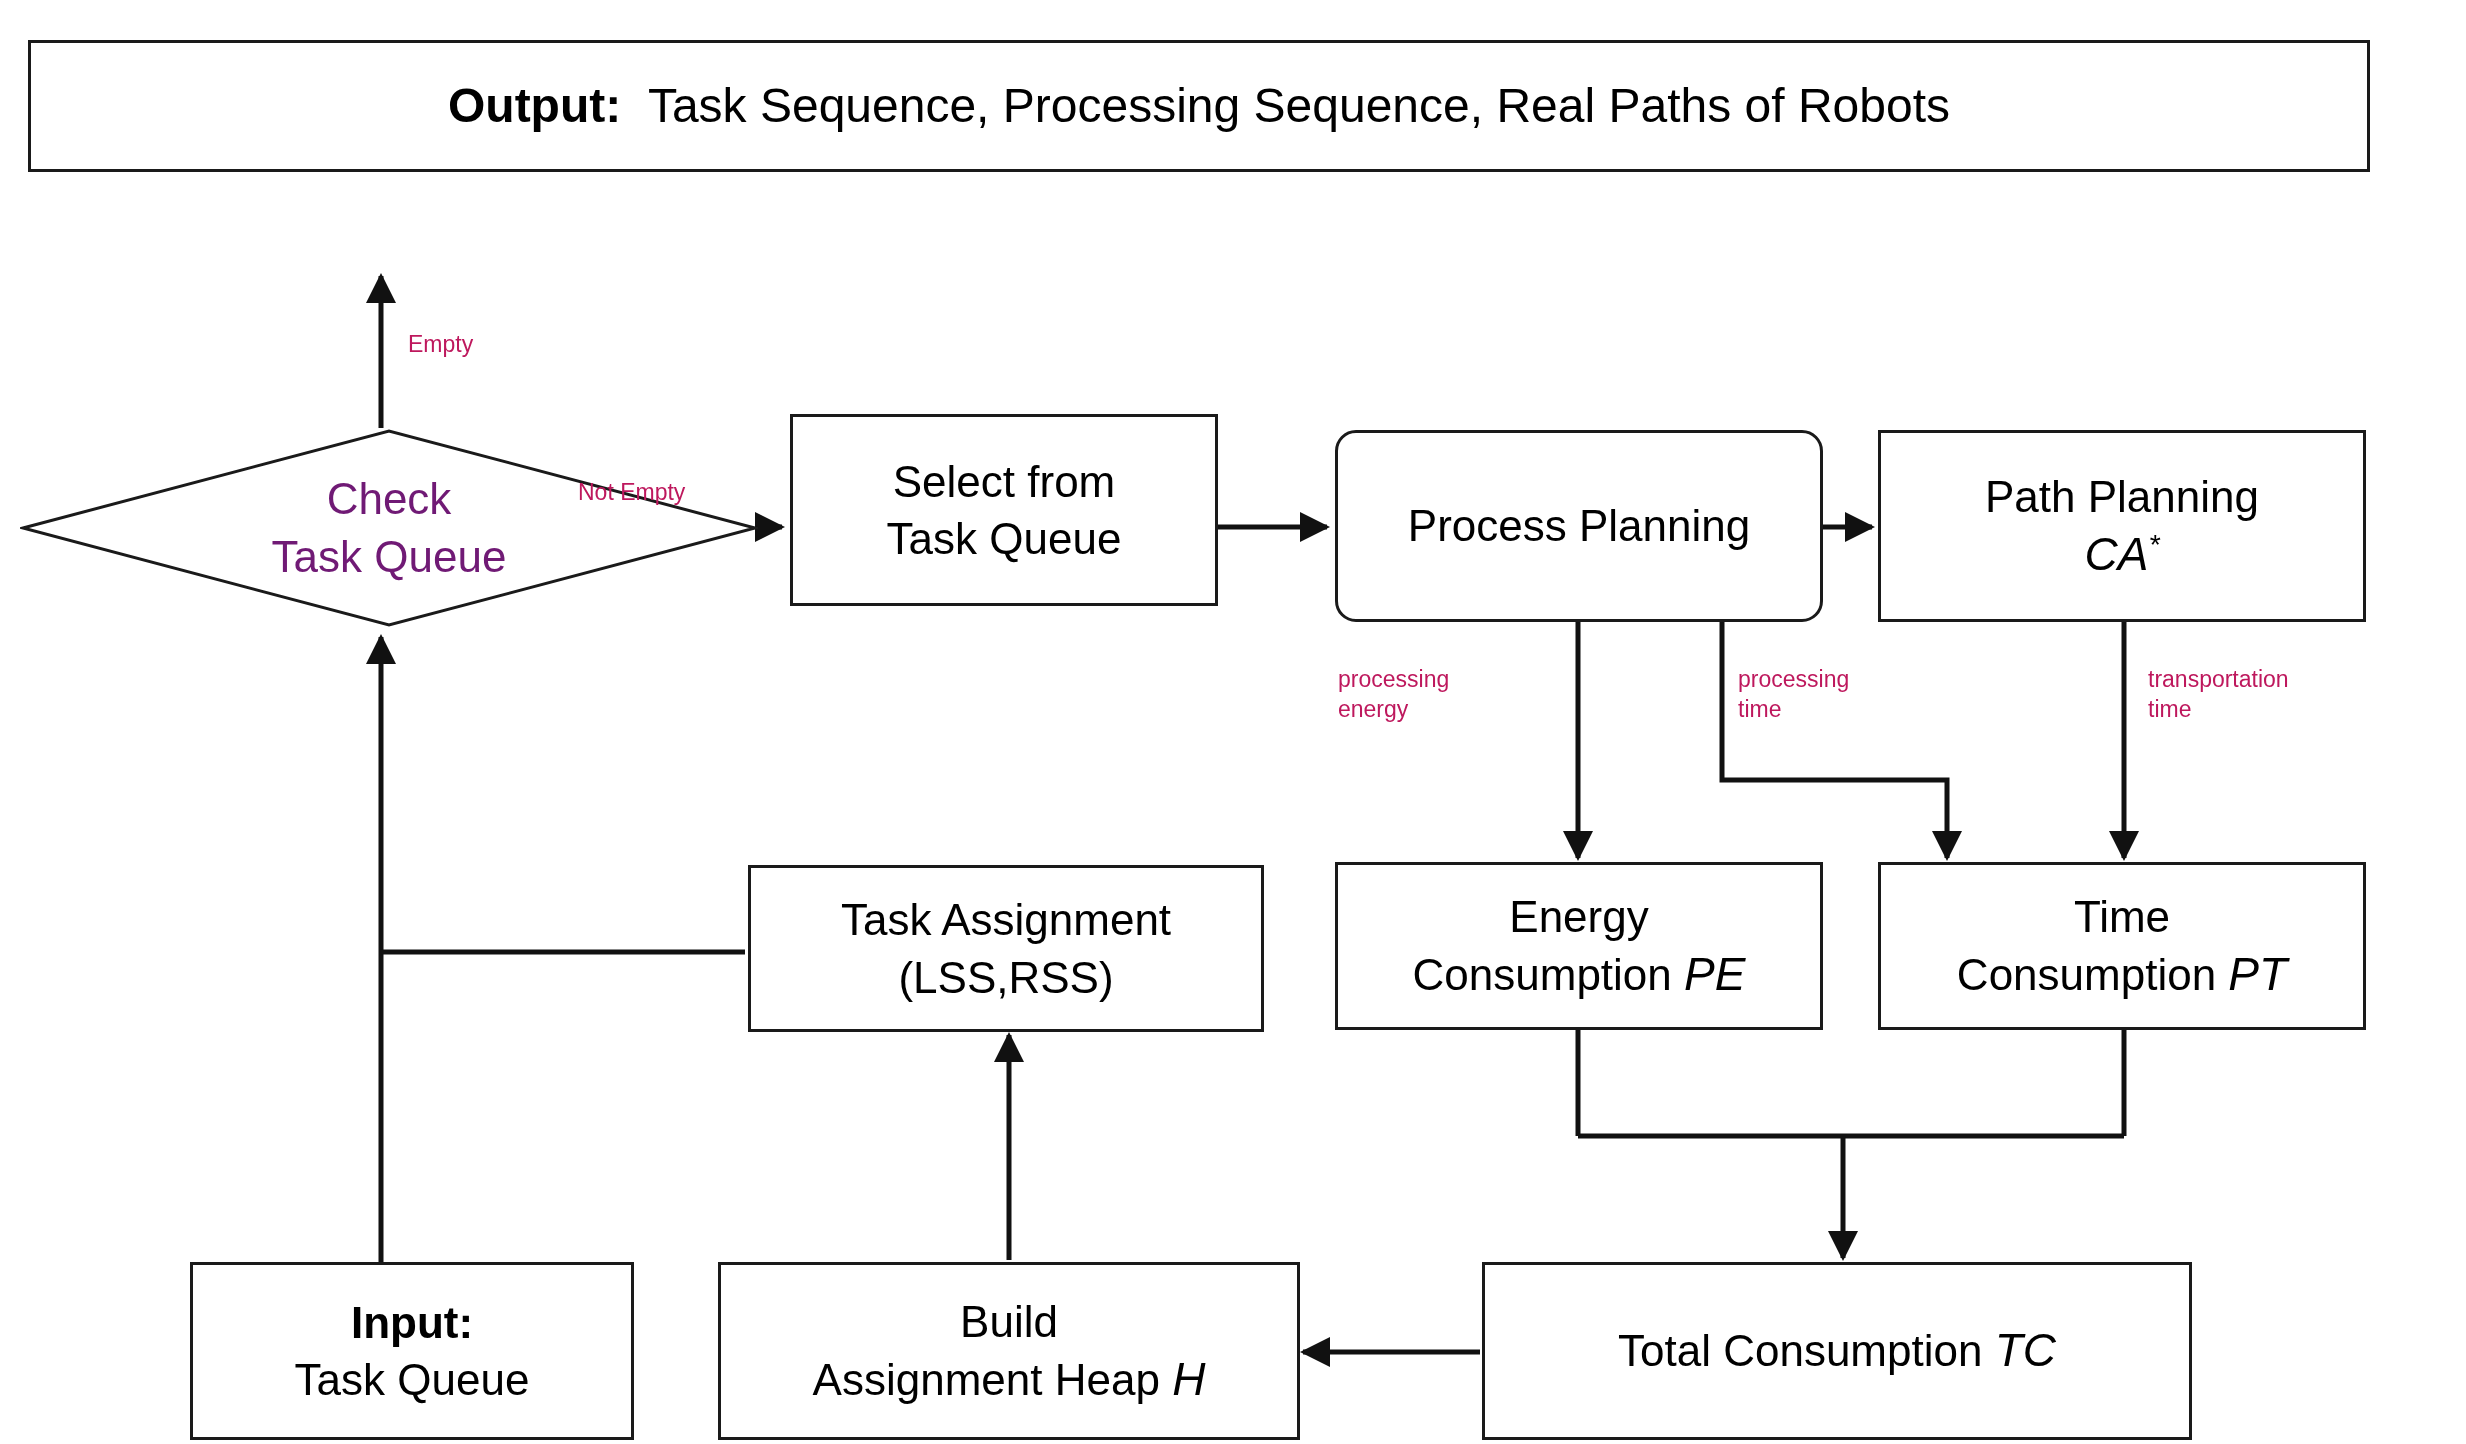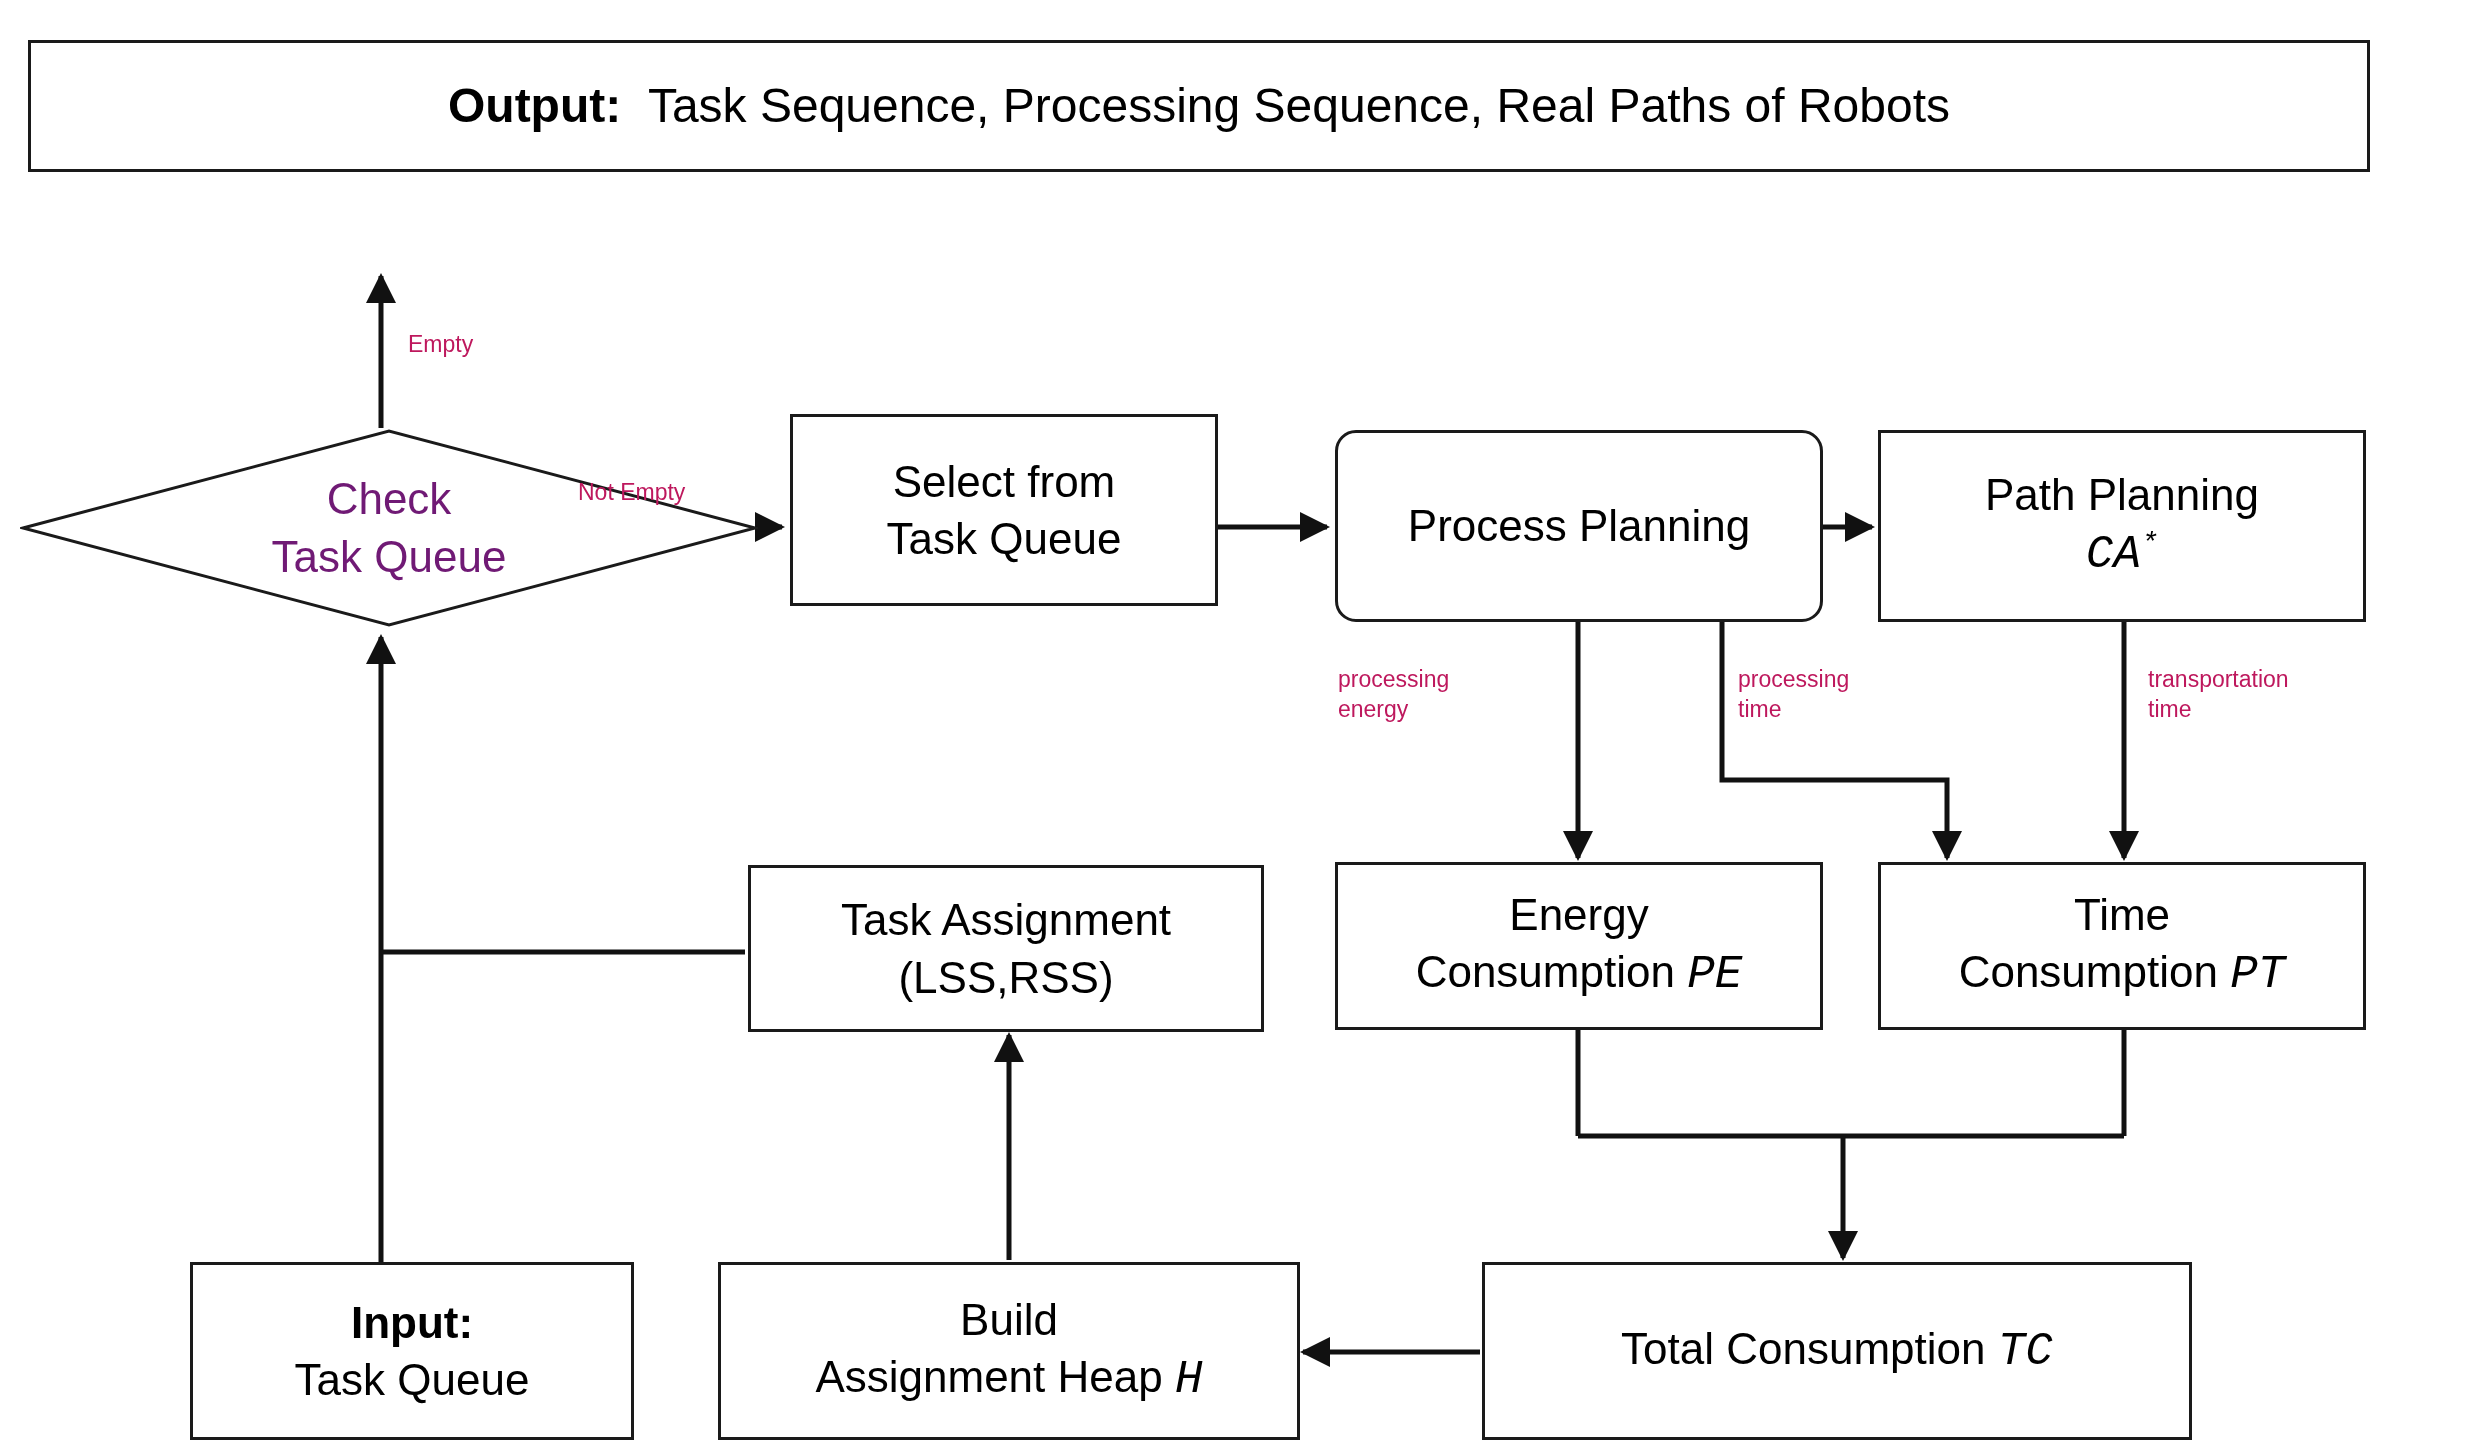--- a/index.html
+++ b/index.html
@@ -34,21 +34,21 @@
     text-align: center;
     line-height: 1.30;
     color: #000000;
     font-size: 44px;
     font-weight: 400;
     z-index: 3;
   }
   .node .ln { display: block; white-space: nowrap; }
   .node .ln.bold { font-weight: 700; }
   .ital {
-    font-family: Liberation Mono, monospace;
+    font-family: Liberation Sans, sans-serif;
     font-style: italic;
     font-size: 46px;
   }
   .ital .sup {
     font-size: 0.62em;
     vertical-align: super;
   }
   
   .diamond-wrap {
     position: absolute;

